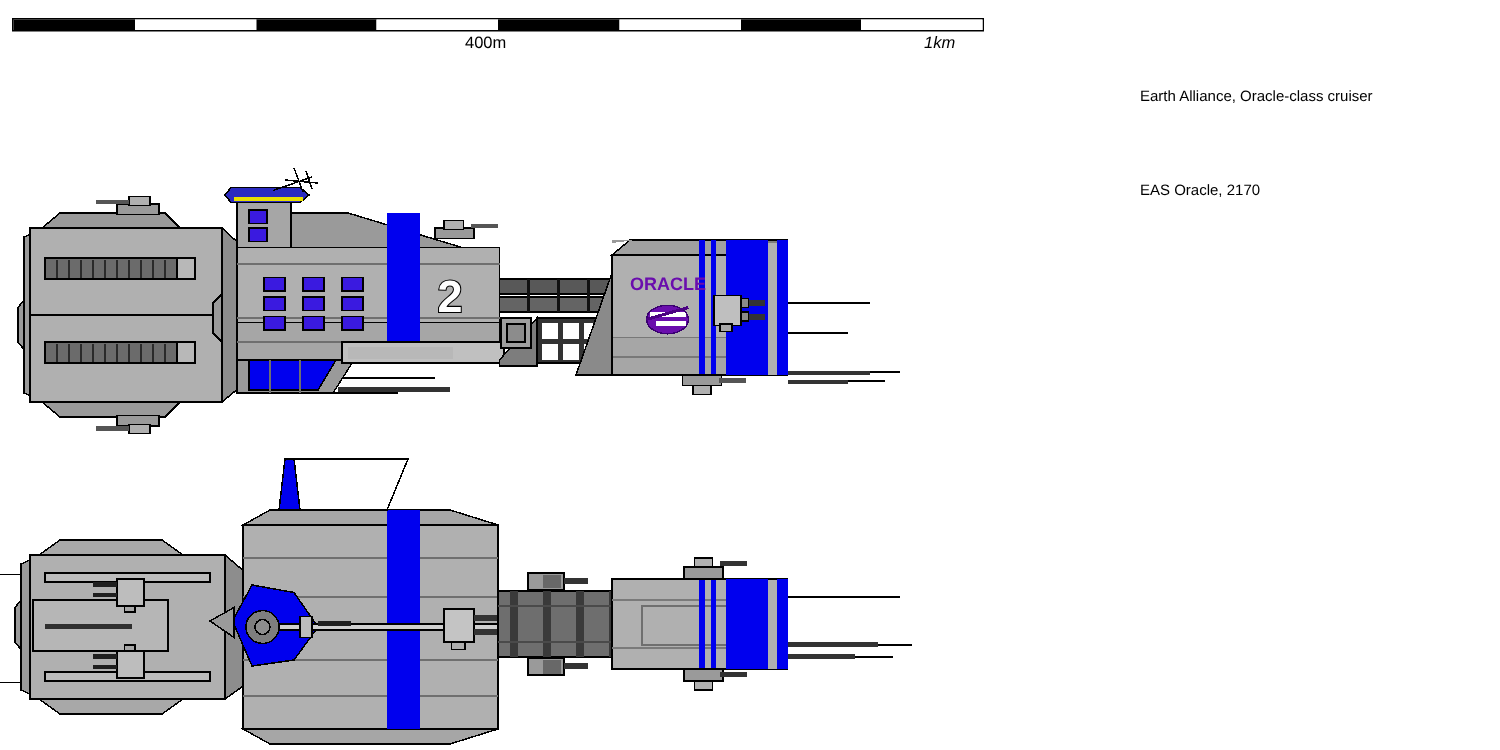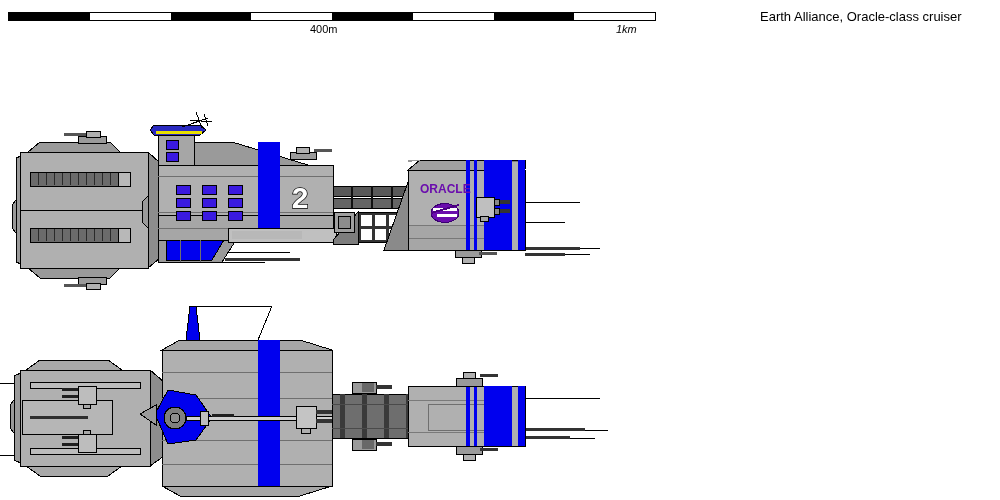--- a/index.html
+++ b/index.html
@@ -10,41 +10,42 @@
   #scale-bar{position:absolute;left:8px;top:12px;width:648px;height:9px;
              border:1px solid #000;box-sizing:border-box;background:#fff;display:flex;}
   #scale-bar .seg{height:100%;}
   #scale-bar .seg.on{background:#000;}
   #scale-bar .seg.off{background:#fff;}
   .scale-lbl{position:absolute;font-size:11px;line-height:11px;color:#000;white-space:nowrap;}
   #scale-mid{left:310px;top:24px;}
   #scale-end{left:616px;top:24px;font-style:italic;}
   
   #caption{position:absolute;left:760px;top:9px;}
-  #caption .l1,#caption .l2{font-size:13px;line-height:15px;white-space:nowrap;}
+  #caption .l1,#caption .l2{font-size:10px;line-height:15px;white-space:nowrap;margin-top:48px;}
   #caption .l3{font-size:10px;line-height:13px;white-space:nowrap;margin-top:1px;}
 </style>
 </head>
 <body>
 
 <div id="scale-bar">
     <div class="seg on" style="width: 12.5%;"></div>
     <div class="seg off" style="width: 12.5%;"></div>
     <div class="seg on" style="width: 12.5%;"></div>
     <div class="seg off" style="width: 12.5%;"></div>
     <div class="seg on" style="width: 12.5%;"></div>
     <div class="seg off" style="width: 12.5%;"></div>
     <div class="seg on" style="width: 12.5%;"></div>
     <div class="seg off" style="width: 12.5%;"></div>
   </div>
 <div class="scale-lbl" id="scale-mid">400m</div>
 <div class="scale-lbl" id="scale-end">1km</div>
 
 <div id="caption">
   <div class="l1">Earth Alliance, Oracle-class cruiser</div>
+  <div class="l2">EAS Oracle, 2170</div>
 </div>
 
 <svg class="layer" id="side-view" viewBox="0 0 1000 500" width="1000" height="500" shape-rendering="crispEdges">
 
   <g stroke="#000" stroke-width="1">
     <line x1="525" y1="202" x2="580" y2="202"></line>
     <line x1="525" y1="222" x2="565" y2="222"></line>
     <line x1="525" y1="248" x2="600" y2="248"></line>
     <line x1="525" y1="254" x2="590" y2="254"></line>
     <line x1="222" y1="252" x2="290" y2="252"></line>

